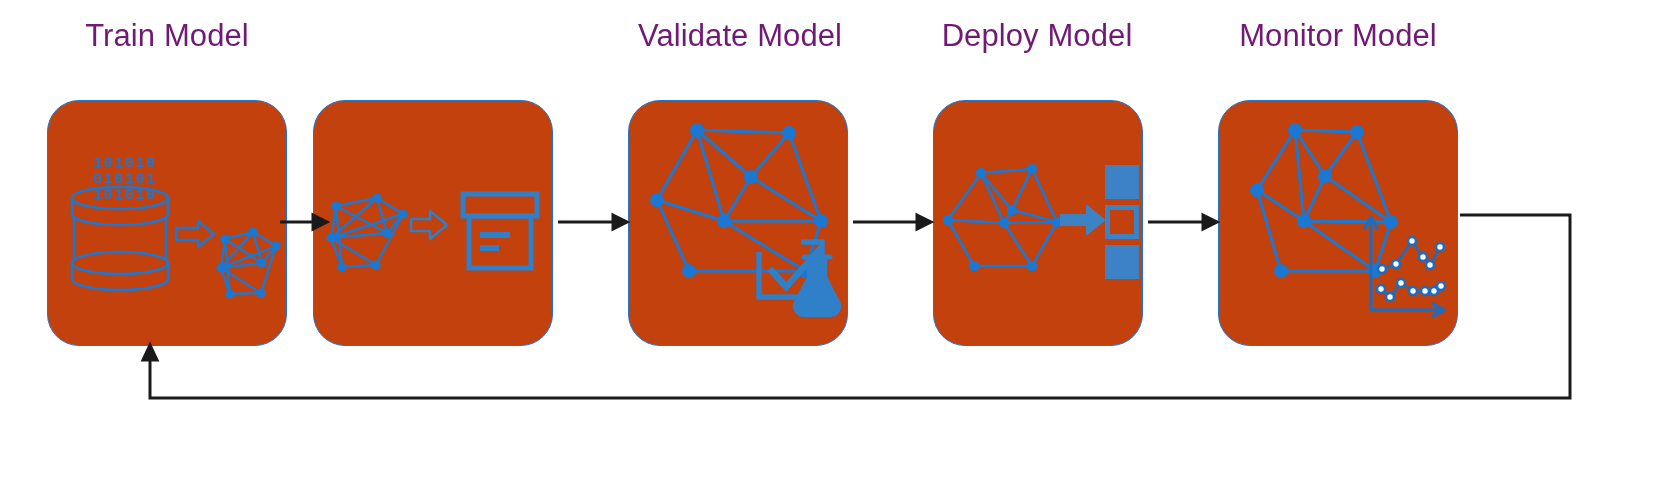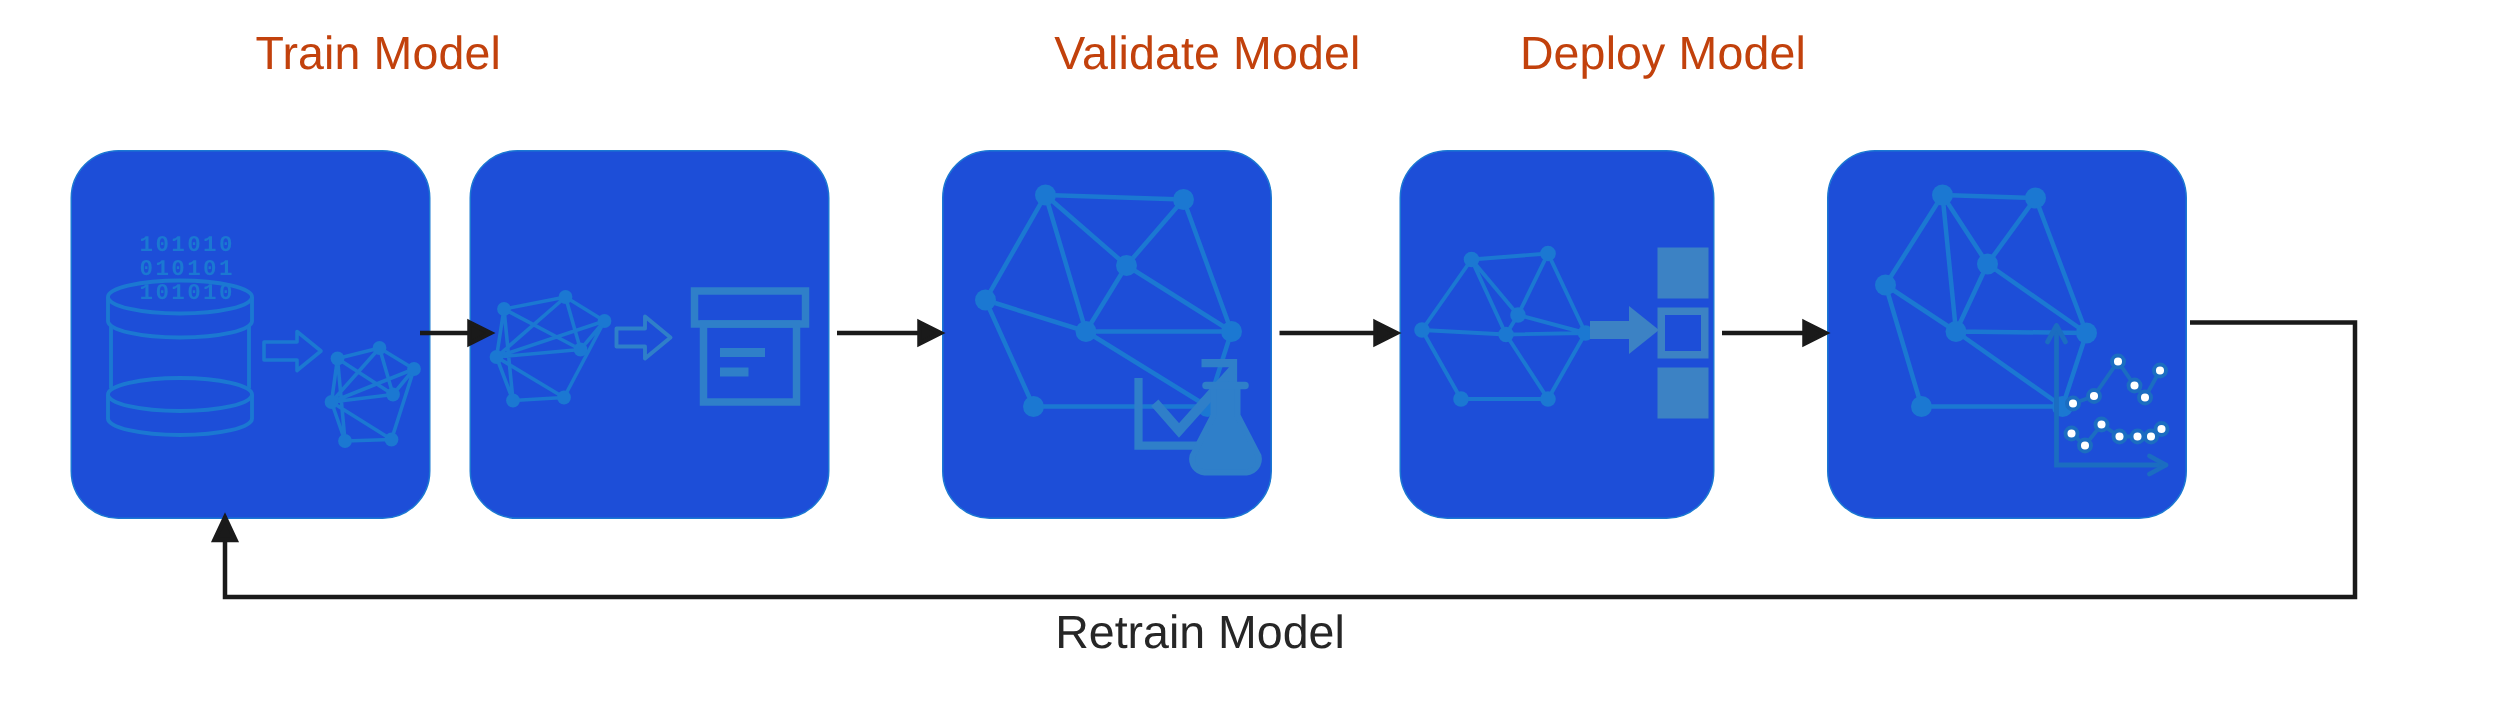--- a/index.html
+++ b/index.html
@@ -12,34 +12,34 @@
   }
   #canvas {
     position: relative;
     width: 1670px;
     height: 484px;
     background: #ffffff;
     overflow: hidden;
   }
   .stage-title {
     position: absolute;
-    text-align: right;
+    text-align: center;
     font-family: "Liberation Sans", sans-serif;
     font-size: 31px;
     font-weight: 300;
-    color: #c2410c;
+    color: #701a75;
     letter-spacing: 0.1px;
     white-space: nowrap;
     top: 18px;
   }
   .stage-box {
     position: absolute;
     border: 1.3px solid #1b78d2;
     border-radius: 32px;
-    background: #1d4ed8;
+    background: #c2410c;
     box-sizing: border-box;
   }
   .stage-art {
     position: absolute;
     left: 0;
     top: 0;
   }
   .connector {
     position: absolute;
   }
@@ -55,20 +55,21 @@
   svg { display: block; overflow: visible; }
 </style>
 </head>
 <body>
 
 <div id="canvas">
 
   <div class="stage-title" style="left:0px;width:334px;">Train Model</div>
   <div class="stage-title" style="left:870px;width:334px;">Deploy Model</div>
   <div class="stage-title" style="left:573px;width:334px;">Validate Model</div>
+  <div class="stage-title" style="left:1171px;width:334px;">Monitor Model</div>
 
   <div class="stage-box" style="left:47px;top:100px;width:240px;height:246px;">
     <svg class="stage-art" width="240" height="246" viewBox="0 0 240 246">
       <g fill="#1b78d2" font-family="'Liberation Mono', monospace" font-size="15" font-weight="700" letter-spacing="1.6">
         <text x="45" y="66">101010</text>
         <text x="45" y="82">010101</text>
         <text x="45" y="98">101010</text>
       </g>
       <g fill="none" stroke="#1b78d2" stroke-width="2.6">
         <ellipse cx="72" cy="97" rx="48" ry="11"></ellipse>
@@ -256,15 +257,14 @@
         <polygon points="1203,215 1217,222 1203,229"></polygon>
       </g>
     </g>
 
     <g stroke="#1a1a1a" stroke-width="3" fill="#1a1a1a" stroke-linejoin="miter">
       <path d="M1460 215 L1570 215 L1570 398 L150 398 L150 358" fill="none"></path>
       <polygon points="143,360 150,345 157,360"></polygon>
     </g>
   </svg>
 
-  <div class="retrain-label" style="left:650px;top:404px;width:300px;">Retrain Model</div>
 
 </div>
 
 </body></html>

